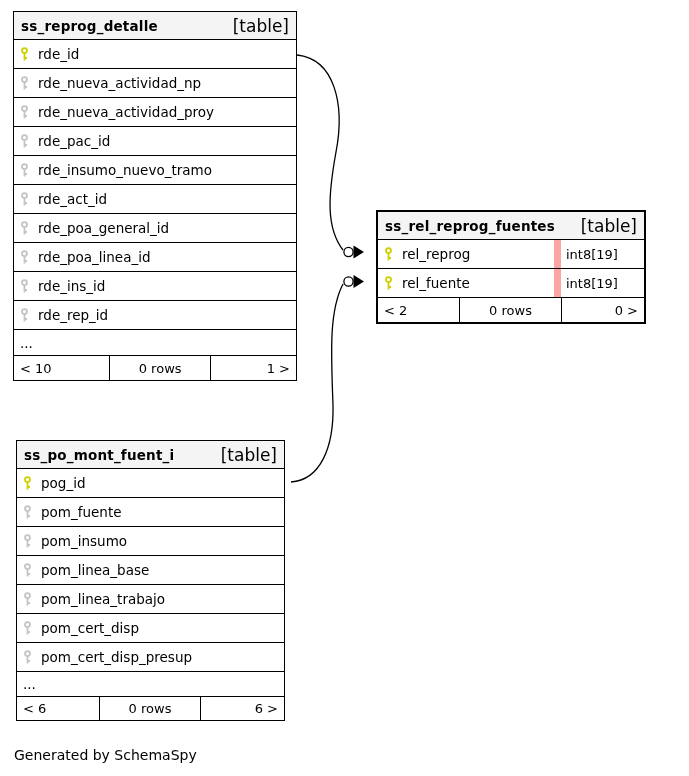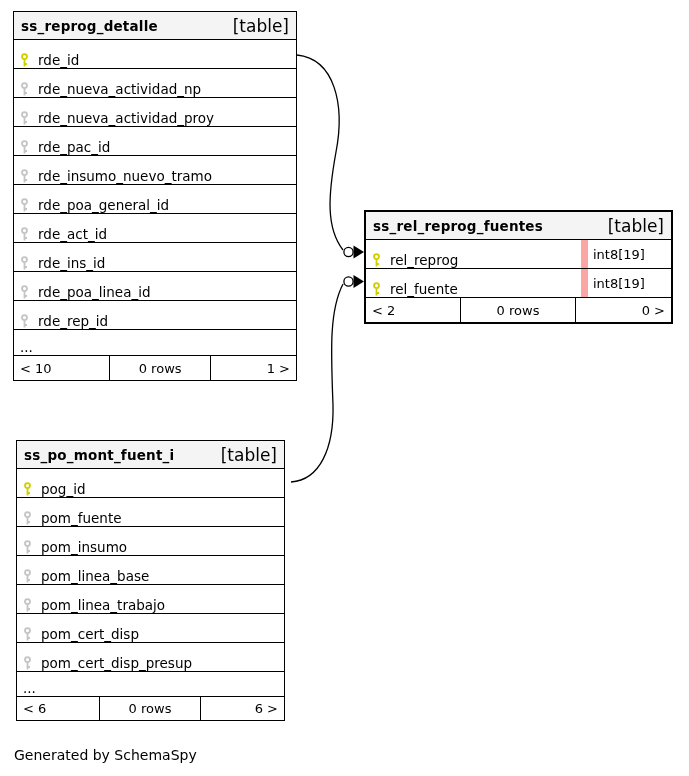--- a/index.html
+++ b/index.html
@@ -14,21 +14,21 @@
   }
   .er-table.focal{border-width:2px;}
   .er-header{
     display:flex;justify-content:space-between;align-items:center;
     background:#f4f4f4;border-bottom:1px solid #000;
     height:28px;padding:0 7px;box-sizing:border-box;
   }
   .er-header .tname{font-weight:bold;font-size:13.5px;letter-spacing:.2px;}
   .er-header .tkind{font-size:17px;}
   .er-row{
-    display:flex;align-items:flex-end;border-bottom:1px solid #000;
+    display:flex;align-items:center;border-bottom:1px solid #000;
     height:29px;box-sizing:border-box;padding:0 6px;font-size:13.5px;gap:9px;
   }
   .t2 .er-row{height:29px;padding-right:16px;}
   .er-row .keywrap{display:inline-flex;width:9px;flex:0 0 9px;justify-content:center;}
   .key-primary{color:#cfcf00;}
   .key-plain{color:#c4c4c4;}
   .er-row .colname{white-space:nowrap;}
   .er-row .coltype{
     margin-left:auto;align-self:stretch;display:flex;align-items:center;
     border-left:7px solid #fca5a5;padding:0 5px;font-size:13px;flex:0 0 57px;
@@ -112,67 +112,67 @@
       </span>
     <span class="colname">rde_insumo_nuevo_tramo</span>
   </div>
   <div class="er-row">
     <span class="keywrap key-plain">
         <svg width="9" height="15" viewBox="0 0 9 15">
           <circle cx="4.5" cy="3.6" r="2.5" fill="none" stroke="currentColor" stroke-width="1.8"></circle>
           <path d="M4.5 6.2 V13.6 M4.5 11 H7" fill="none" stroke="currentColor" stroke-width="1.8"></path>
         </svg>
       </span>
+    <span class="colname">rde_act_id</span>
+  </div>
+  <div class="er-row">
+    <span class="keywrap key-plain">
+        <svg width="9" height="15" viewBox="0 0 9 15">
+          <circle cx="4.5" cy="3.6" r="2.5" fill="none" stroke="currentColor" stroke-width="1.8"></circle>
+          <path d="M4.5 6.2 V13.6 M4.5 11 H7" fill="none" stroke="currentColor" stroke-width="1.8"></path>
+        </svg>
+      </span>
     <span class="colname">rde_poa_general_id</span>
   </div>
   <div class="er-row">
     <span class="keywrap key-plain">
         <svg width="9" height="15" viewBox="0 0 9 15">
           <circle cx="4.5" cy="3.6" r="2.5" fill="none" stroke="currentColor" stroke-width="1.8"></circle>
           <path d="M4.5 6.2 V13.6 M4.5 11 H7" fill="none" stroke="currentColor" stroke-width="1.8"></path>
         </svg>
       </span>
-    <span class="colname">rde_act_id</span>
+    <span class="colname">rde_poa_linea_id</span>
   </div>
   <div class="er-row">
     <span class="keywrap key-plain">
         <svg width="9" height="15" viewBox="0 0 9 15">
           <circle cx="4.5" cy="3.6" r="2.5" fill="none" stroke="currentColor" stroke-width="1.8"></circle>
           <path d="M4.5 6.2 V13.6 M4.5 11 H7" fill="none" stroke="currentColor" stroke-width="1.8"></path>
         </svg>
       </span>
     <span class="colname">rde_ins_id</span>
-  </div>
-  <div class="er-row">
-    <span class="keywrap key-plain">
-        <svg width="9" height="15" viewBox="0 0 9 15">
-          <circle cx="4.5" cy="3.6" r="2.5" fill="none" stroke="currentColor" stroke-width="1.8"></circle>
-          <path d="M4.5 6.2 V13.6 M4.5 11 H7" fill="none" stroke="currentColor" stroke-width="1.8"></path>
-        </svg>
-      </span>
-    <span class="colname">rde_poa_linea_id</span>
   </div>
   <div class="er-row">
     <span class="keywrap key-plain">
         <svg width="9" height="15" viewBox="0 0 9 15">
           <circle cx="4.5" cy="3.6" r="2.5" fill="none" stroke="currentColor" stroke-width="1.8"></circle>
           <path d="M4.5 6.2 V13.6 M4.5 11 H7" fill="none" stroke="currentColor" stroke-width="1.8"></path>
         </svg>
       </span>
     <span class="colname">rde_rep_id</span>
   </div>
   <div class="er-row dots">...</div>
   <div class="er-footer">
     <span class="cell l">&lt; 10</span>
     <span class="cell c">0 rows</span>
     <span class="cell r">1 &gt;</span>
   </div>
 </div>
 
-<div class="er-table focal t2" style="left:364px;top:210px;width:309px;">
+<div class="er-table focal t2" style="left:376px;top:210px;width:270px;">
   <div class="er-header">
     <span class="tname">ss_rel_reprog_fuentes</span>
     <span class="tkind">[table]</span>
   </div>
   <div class="er-row">
     <span class="keywrap key-primary">
         <svg width="9" height="15" viewBox="0 0 9 15">
           <circle cx="4.5" cy="3.6" r="2.5" fill="none" stroke="currentColor" stroke-width="1.8"></circle>
           <path d="M4.5 6.2 V13.6 M4.5 11 H7" fill="none" stroke="currentColor" stroke-width="1.8"></path>
         </svg>

